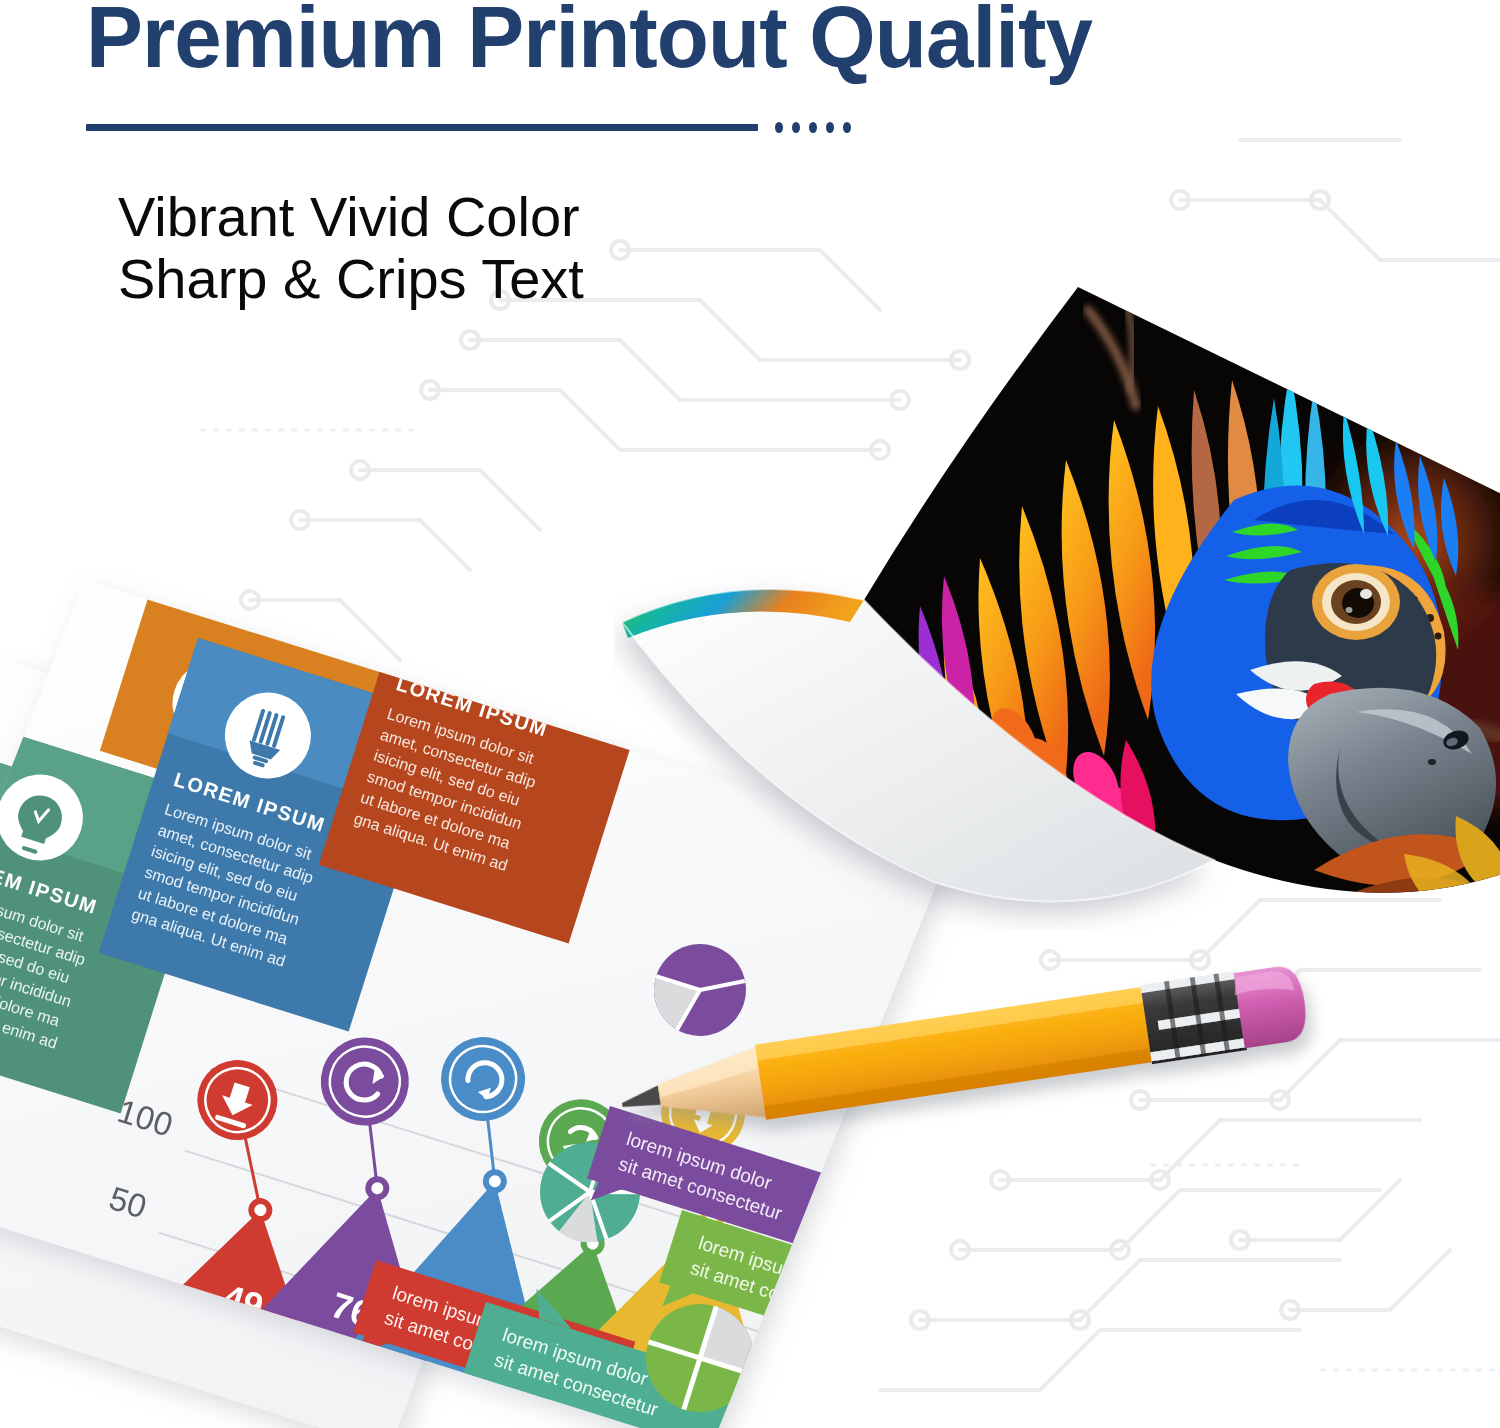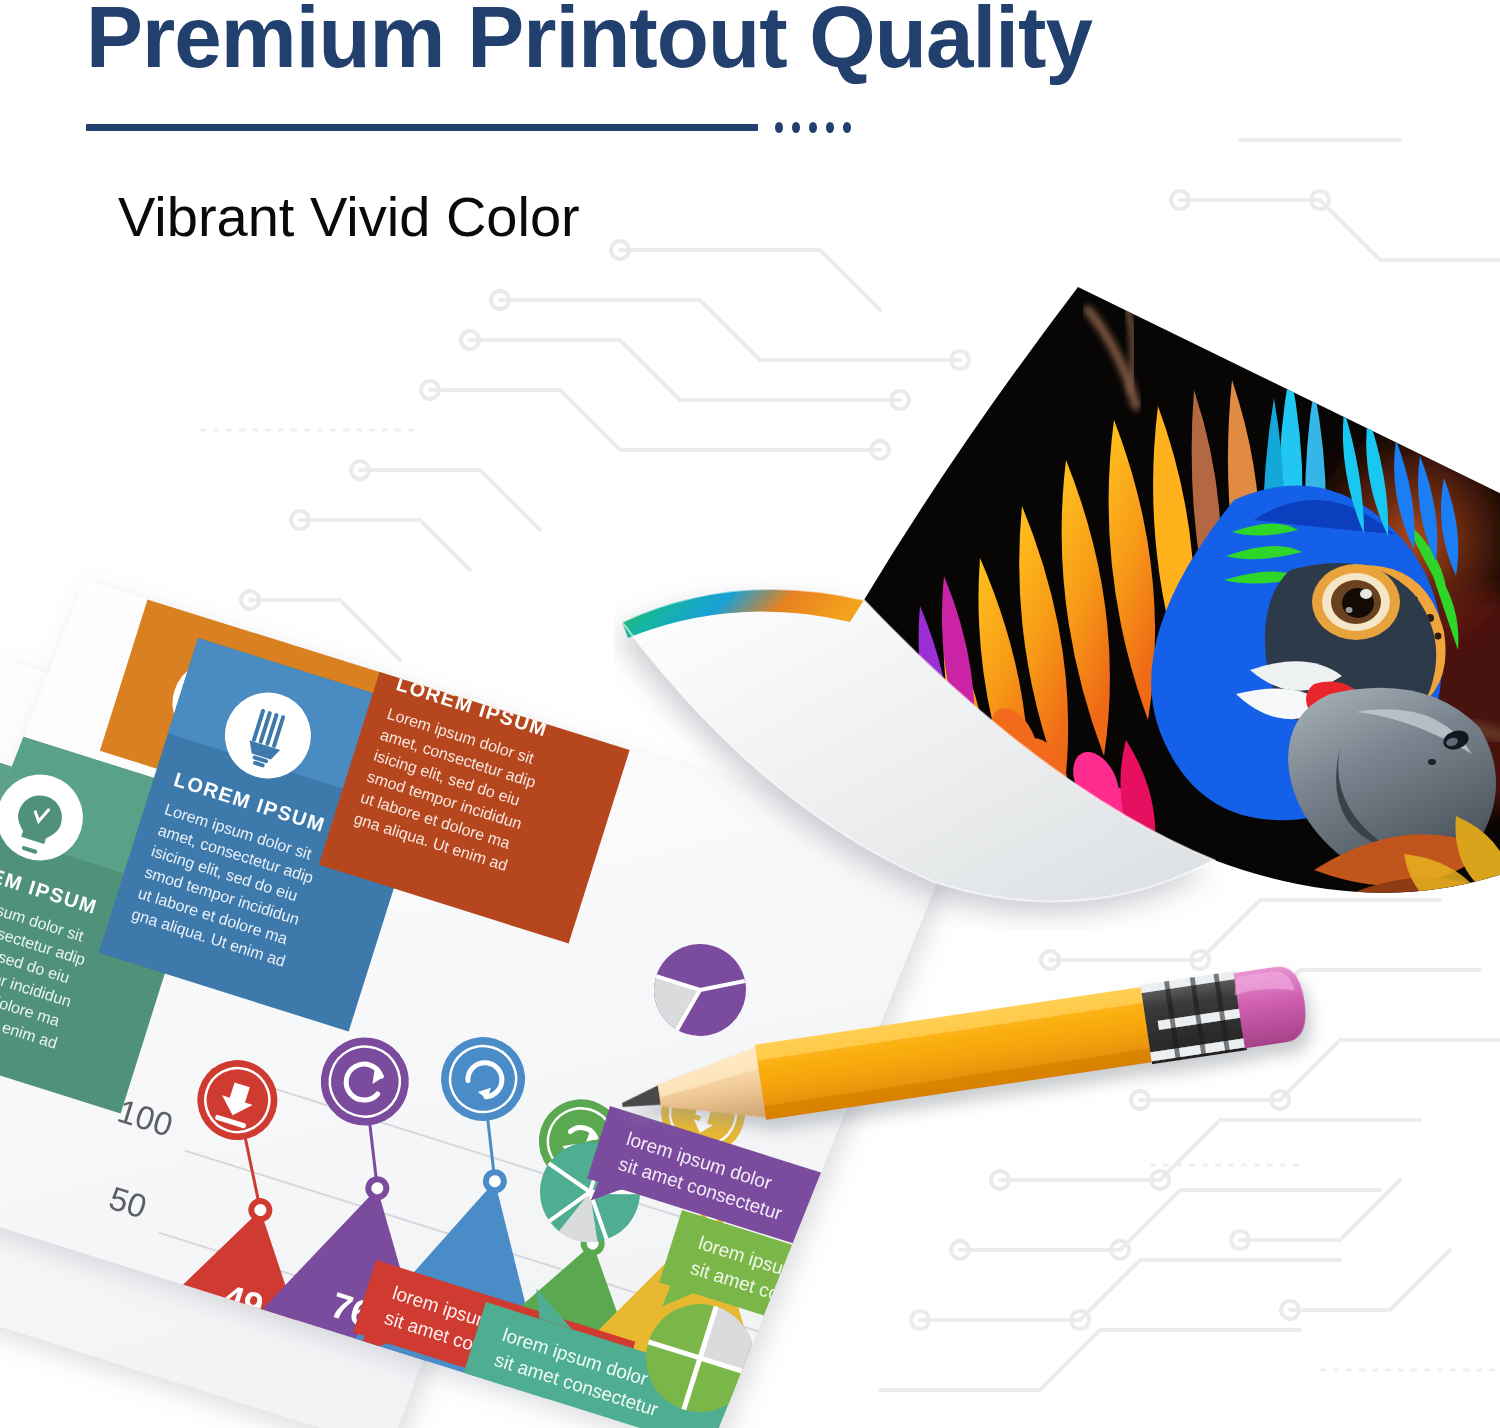--- a/index.html
+++ b/index.html
@@ -137,20 +137,21 @@
     <div class="rule-dots">
       <i></i>
       <i></i>
       <i></i>
       <i></i>
       <i></i>
     </div>
   </div>
   <div class="subline">
     <span>Vibrant Vivid Color</span>
+    <span>Sharp &amp; Crips Text</span>
   </div>
 </header>
 
 <svg class="sheets" width="1180" height="930" viewBox="0 0 1180 930">
   <defs>
     <filter id="sheetShadow" x="-20%" y="-20%" width="150%" height="150%">
       <feDropShadow dx="6" dy="10" stdDeviation="12" flood-color="#9aa0a8" flood-opacity="0.35"></feDropShadow>
     </filter>
     <clipPath id="frontSheetClip">
       <polygon points="175,60 1040,330 800,930 -60,660"></polygon>

